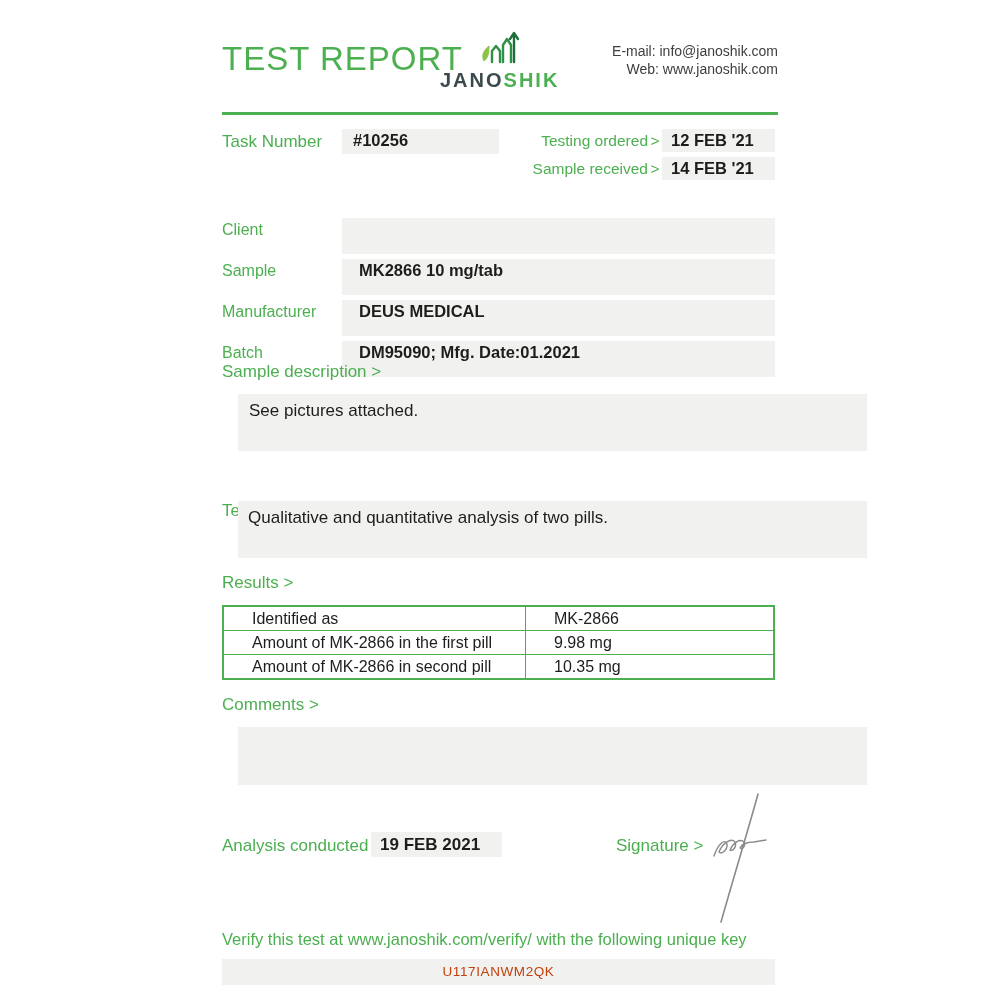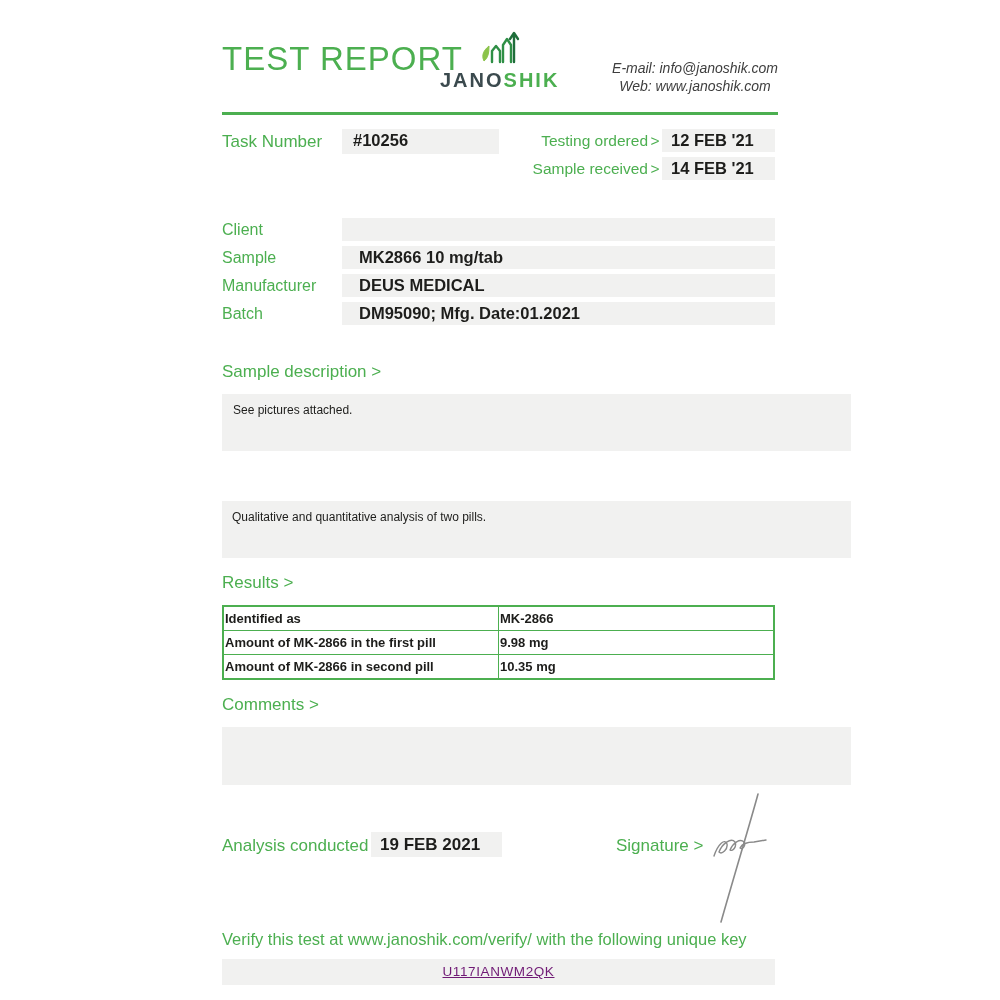--- a/index.html
+++ b/index.html
@@ -11,63 +11,63 @@
   .green{color:#4caf50;}
   .field{background:#f1f1f0;}
 
   
   .title{left:222px;top:40px;font-size:33px;letter-spacing:1px;font-weight:400;white-space:nowrap;}
   .logo{left:440px;top:30px;width:115px;text-align:center;}
   .logo-icon{display:block;margin:0 auto 1px auto;}
   .logo-text{font-size:20px;font-weight:700;letter-spacing:2px;white-space:nowrap;}
   .logo-dark{color:#3b4a4e;}
   .logo-green{color:#4caf50;}
-  .contact{right:222px;top:59px;text-align:center;font-size:14px;line-height:18px;color:#3e3e3e;white-space:nowrap;font-style:italic;}
+  .contact{right:222px;top:42px;text-align:right;font-size:14px;line-height:18px;color:#3e3e3e;white-space:nowrap;}
   .rule{left:222px;top:112px;width:556px;height:3px;background:#4caf50;}
 
   
   .task-label{left:222px;top:132px;font-size:17px;}
   .task-box{left:342px;top:129px;width:157px;height:25px;line-height:23px;padding-left:11px;
             font-size:16.5px;font-weight:700;box-sizing:border-box;}
   .dates{left:505px;top:129px;width:270px;}
   .date-row{display:flex;align-items:center;height:23px;margin-bottom:5px;}
   .date-label{flex:1;text-align:right;font-size:15.5px;white-space:nowrap;}
   .date-sep{width:14px;text-align:center;font-size:15.5px;}
   .date-box{width:113px;height:23px;line-height:23px;padding-left:9px;font-size:16.5px;
             font-weight:700;box-sizing:border-box;white-space:nowrap;}
 
   
   .info-rows{left:222px;top:218px;width:553px;}
-  .info-row{display:flex;height:23px;margin-bottom:5px;}
+  .info-row{display:flex;height:36px;margin-bottom:5px;}
   .info-label{width:120px;font-size:16px;line-height:23px;}
   .info-box{flex:1;line-height:23px;padding-left:17px;font-size:16.5px;font-weight:700;white-space:nowrap;}
 
   
   .sec-head{left:222px;font-size:17px;white-space:nowrap;}
-  .sec-box{left:222px;width:629px;box-sizing:border-box;padding:8px 11px;font-size:12px;line-height:17px;}
+  .sec-box{left:238px;width:629px;box-sizing:border-box;padding:8px 11px;font-size:17px;line-height:17px;}
   .h-sample{top:362px;} .b-sample{top:394px;height:57px;}
   .h-tests{top:469px;margin-top:32px;}  .b-tests{top:501px;height:57px;padding-left:10px;}
   .h-results{top:573px;}
   .h-comments{top:695px;} .b-comments{top:727px;height:58px;}
 
   
   .results-table{left:222px;top:605px;width:553px;border-collapse:collapse;background:#fff;}
-  .results-table td{border:1.5px solid #4caf50;height:23px;font-size:13px;padding:0 0 0 1px;font-weight:bold;}
+  .results-table td{border:1.5px solid #4caf50;height:23px;font-size:16px;padding:0 0 0 28px;}
   .results-table{border:2px solid #4caf50;}
   .col-name{width:273px;}
 
   
   .analysis-label{left:222px;top:836px;font-size:17px;white-space:nowrap;}
   .analysis-box{left:371px;top:832px;width:131px;height:25px;line-height:25px;padding-left:9px;
                 font-size:17px;font-weight:700;box-sizing:border-box;white-space:nowrap;}
   .sig-label{left:616px;top:836px;font-size:17px;white-space:nowrap;}
   .sig-svg{left:695px;top:792px;}
   .verify-text{left:222px;top:930px;font-size:16.5px;white-space:nowrap;}
   .key-box{left:222px;top:959px;width:553px;height:26px;line-height:26px;text-align:center;
-           font-size:13.5px;letter-spacing:0.6px;color:#701a75;text-decoration:underline;}
+           font-size:13.5px;letter-spacing:0.6px;color:#c2410c;}
 </style>
 </head>
 <body>
 
 <div>
 
   <div class="abs title green">TEST REPORT</div>
 
   <div class="abs logo">
     <svg class="logo-icon" width="44" height="38" viewBox="0 0 44 38">

